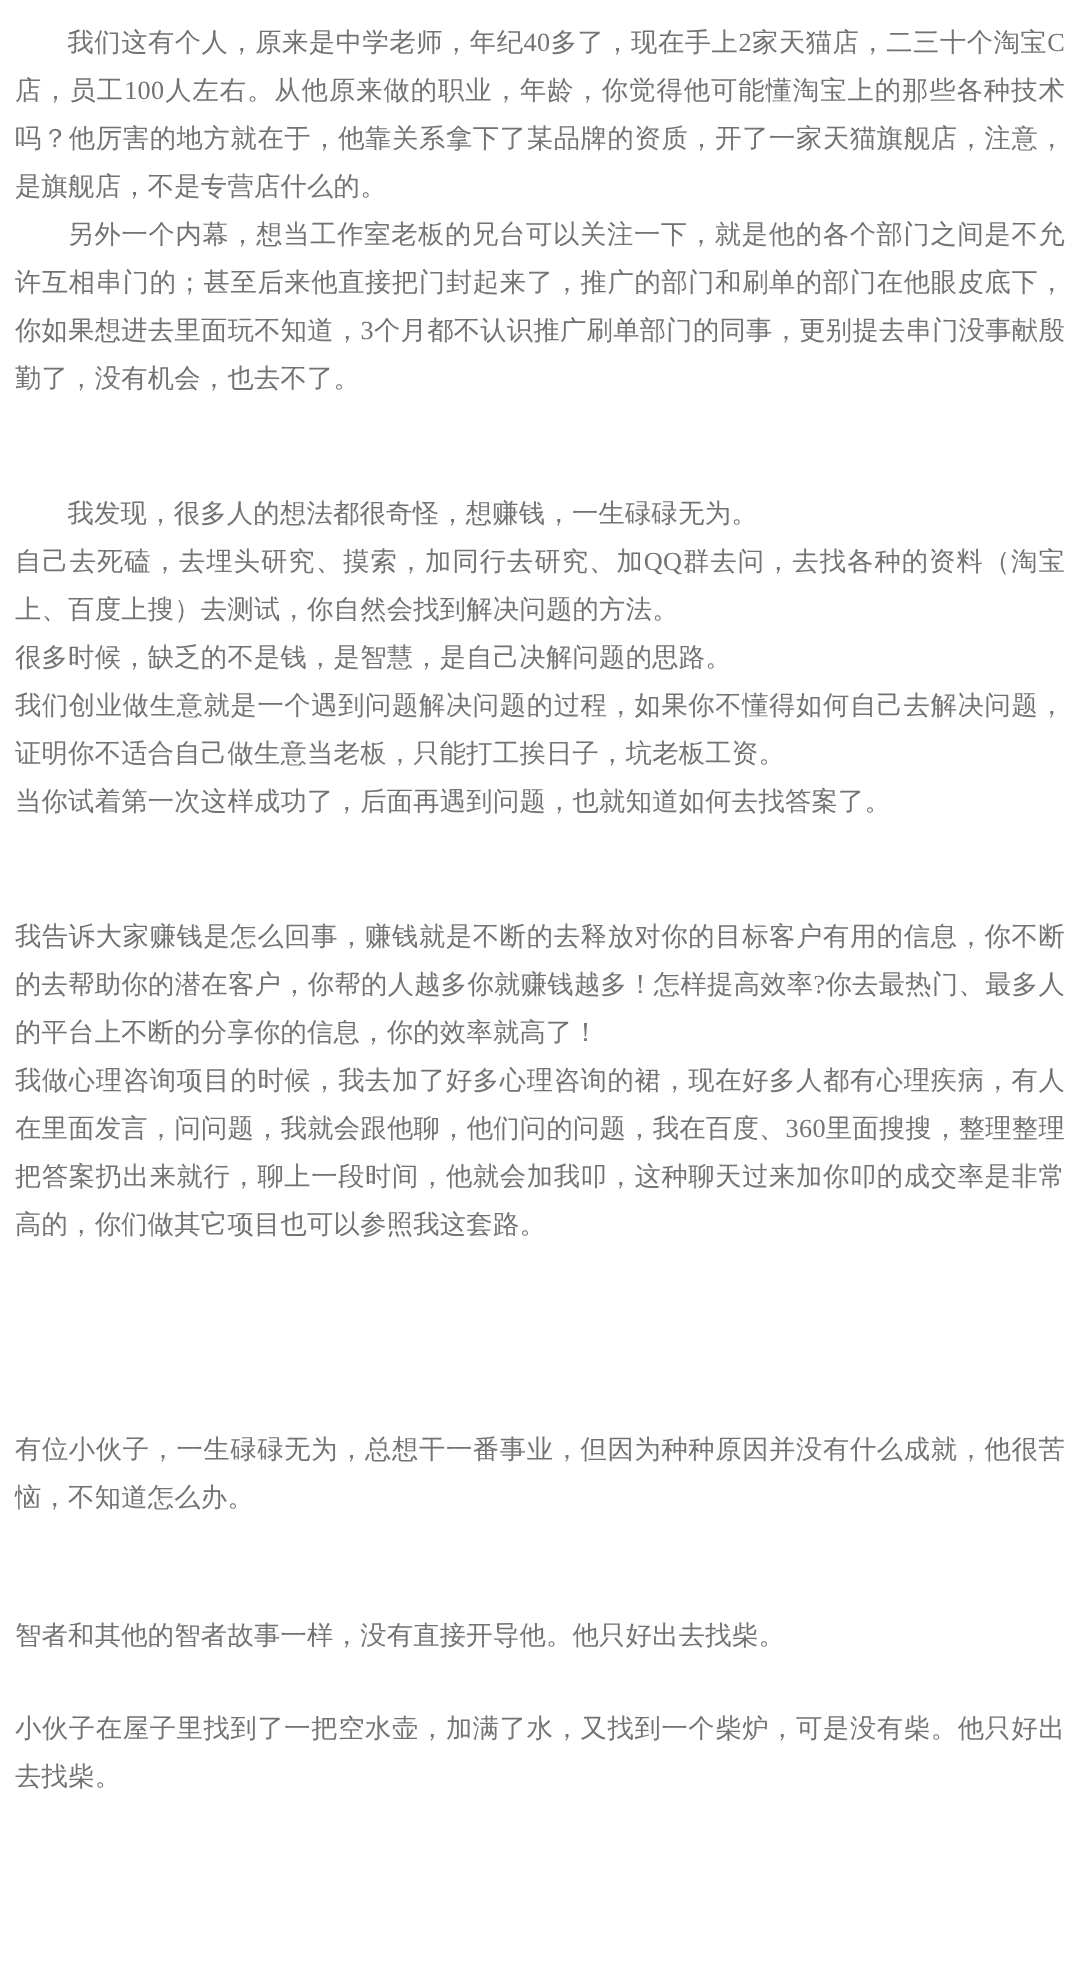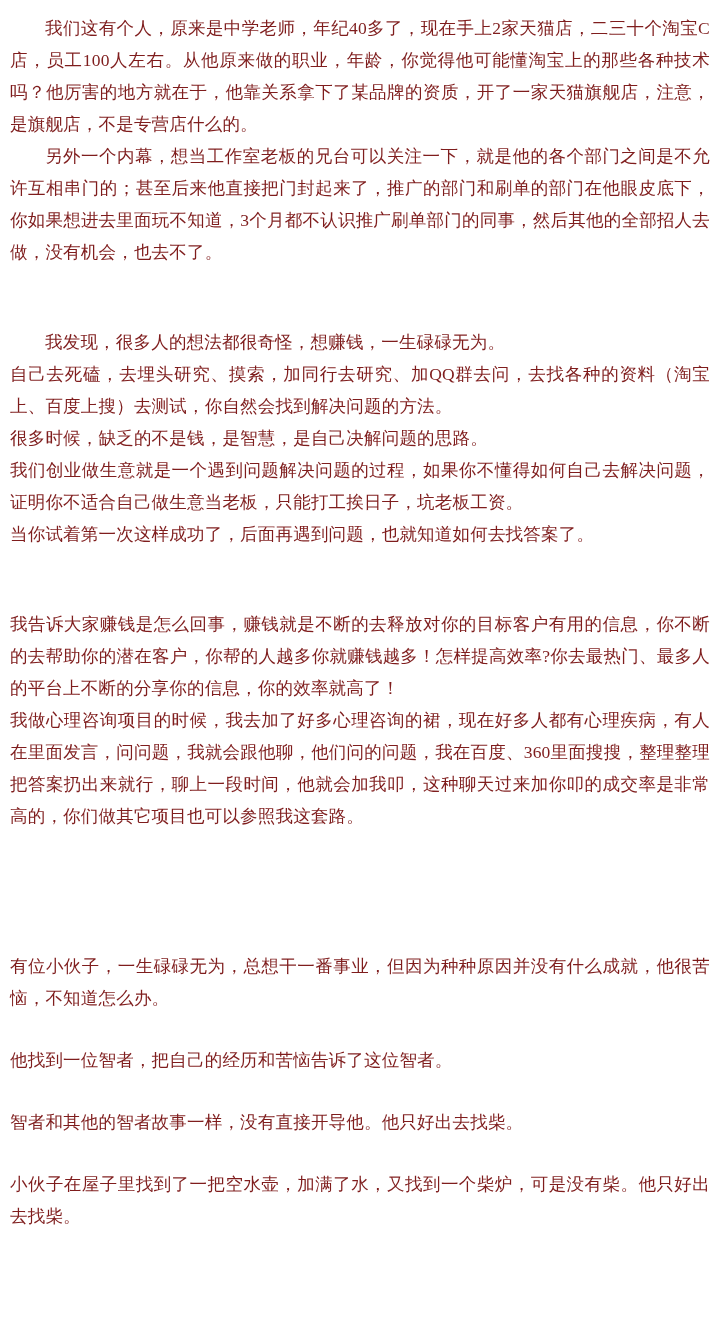--- a/index.html
+++ b/index.html
@@ -20,40 +20,40 @@
     padding: 12px 10px 60px 10px;
     background: #ffffff;
   }
   .block {
     margin: 0;
   }
   p.line {
     margin: 0;
     font-size: 17.5px;
     line-height: 32px;
-    color: #7f1d1d;
+    color: #737373;
     text-align: justify;
     text-justify: inter-ideograph;
     letter-spacing: 0.2px;
     font-family: Liberation Serif, serif;
   }
   p.line.indent {
     text-indent: 2em;
   }
   .gap-md { height: 30px; }
   .gap-xl { height: 58px; }
 </style>
 </head>
 <body>
 
 <div class="page">
 
   <div class="block">
     <p class="line indent">我们这有个人，原来是中学老师，年纪40多了，现在手上2家天猫店，二三十个淘宝C店，员工100人左右。从他原来做的职业，年龄，你觉得他可能懂淘宝上的那些各种技术吗？他厉害的地方就在于，他靠关系拿下了某品牌的资质，开了一家天猫旗舰店，注意，是旗舰店，不是专营店什么的。</p>
-    <p class="line indent">另外一个内幕，想当工作室老板的兄台可以关注一下，就是他的各个部门之间是不允许互相串门的；甚至后来他直接把门封起来了，推广的部门和刷单的部门在他眼皮底下，你如果想进去里面玩不知道，3个月都不认识推广刷单部门的同事，然后其他的全部招人去做，没有机会，也去不了。</p>
+    <p class="line indent">另外一个内幕，想当工作室老板的兄台可以关注一下，就是他的各个部门之间是不允许互相串门的；甚至后来他直接把门封起来了，推广的部门和刷单的部门在他眼皮底下，你如果想进去里面玩不知道，3个月都不认识推广刷单部门的同事，更别提去串门没事献殷勤了，没有机会，也去不了。</p>
   </div>
 
   <div class="gap-xl"></div>
 
   <div class="block">
     <p class="line indent">我发现，很多人的想法都很奇怪，想赚钱，一生碌碌无为。</p>
     <p class="line">自己去死磕，去埋头研究、摸索，加同行去研究、加QQ群去问，去找各种的资料（淘宝上、百度上搜）去测试，你自然会找到解决问题的方法。</p>
     <p class="line">很多时候，缺乏的不是钱，是智慧，是自己决解问题的思路。</p>
     <p class="line">我们创业做生意就是一个遇到问题解决问题的过程，如果你不懂得如何自己去解决问题，证明你不适合自己做生意当老板，只能打工挨日子，坑老板工资。</p>
     <p class="line">当你试着第一次这样成功了，后面再遇到问题，也就知道如何去找答案了。</p>
@@ -71,23 +71,20 @@
 
 
   <div class="gap-md"></div>
 
   <div class="block">
     <p class="line">有位小伙子，一生碌碌无为，总想干一番事业，但因为种种原因并没有什么成就，他很苦恼，不知道怎么办。</p>
   </div>
 
   <div class="gap-md"></div>
 
-  <div class="block">
-    <p class="line">他找到一位智者，把自己的经历和苦恼告诉了这位智者。</p>
-  </div>
 
   <div class="gap-md"></div>
 
   <div class="block">
     <p class="line">智者和其他的智者故事一样，没有直接开导他。他只好出去找柴。</p>
   </div>
 
   <div class="gap-md"></div>
 
   <div class="block">

